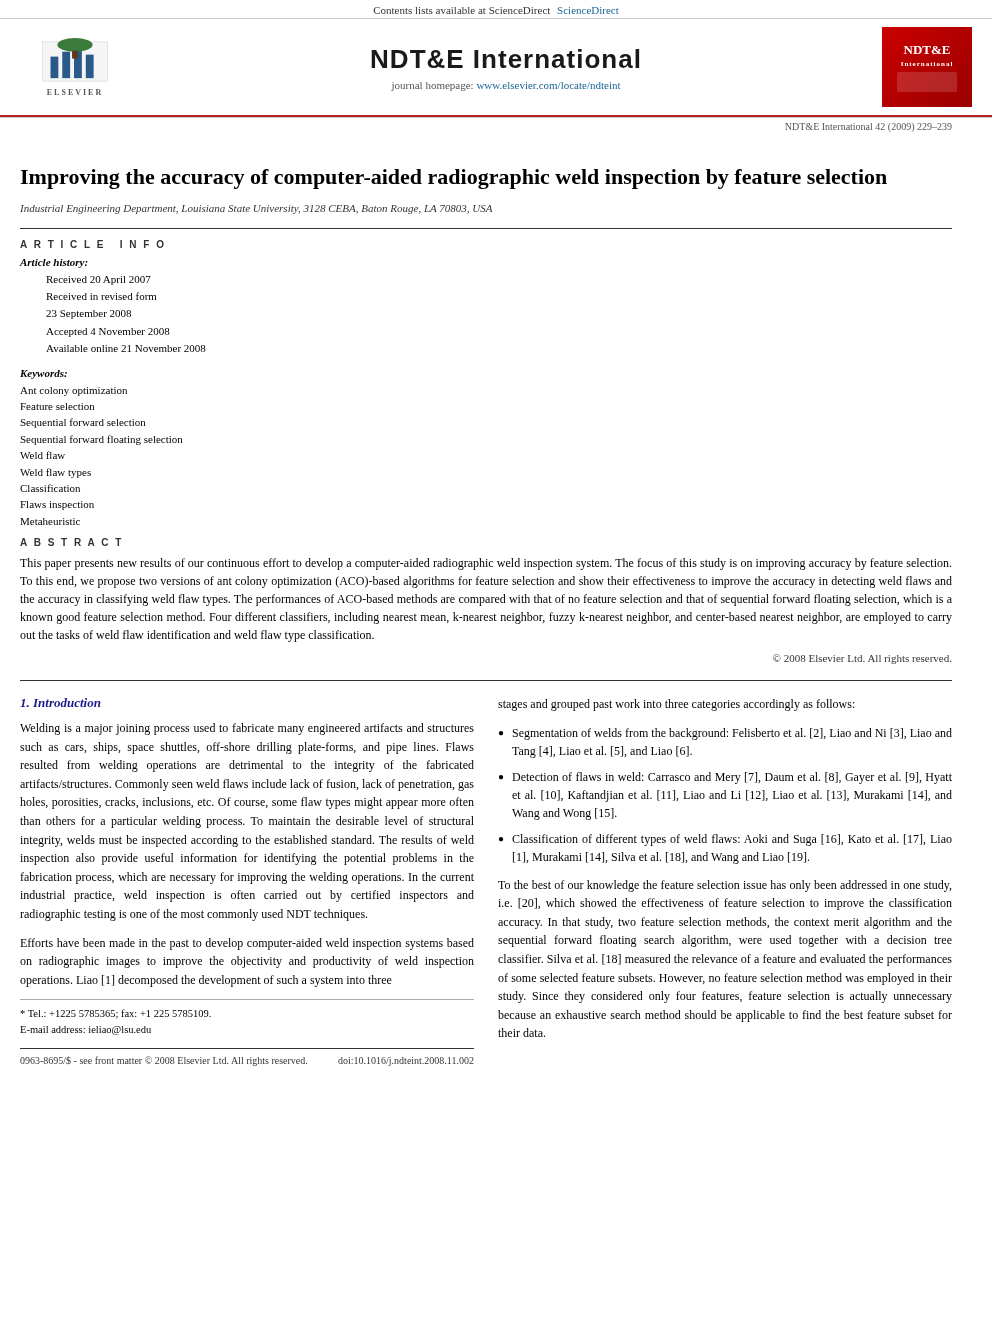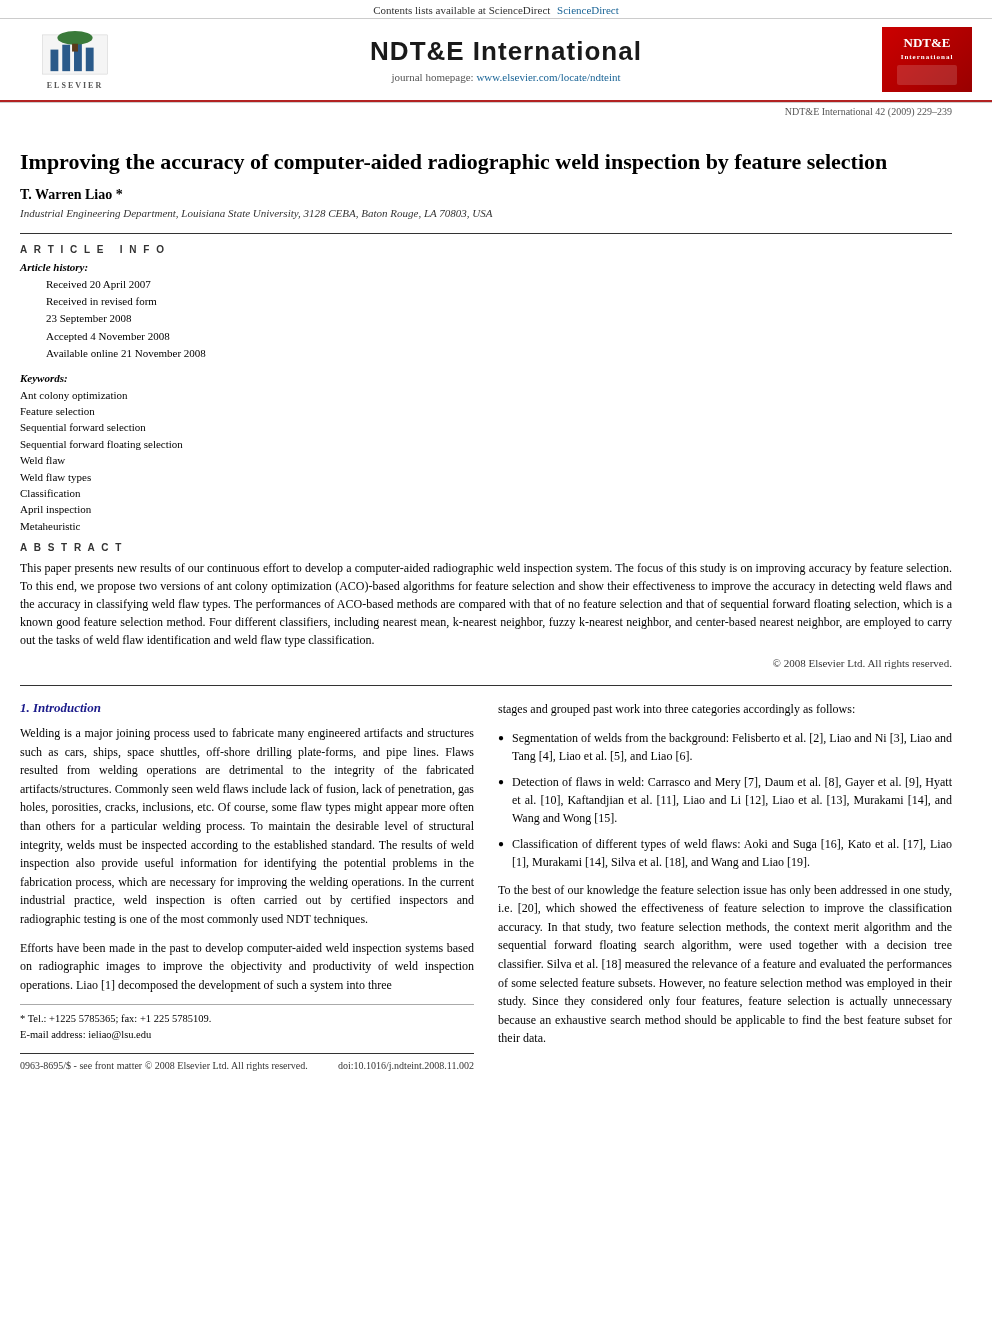--- a/index.html
+++ b/index.html
@@ -58,21 +58,21 @@
       letter-spacing: 1px;
     }
     .journal-homepage {
       font-size: 11px;
       color: #555;
       margin-top: 4px;
     }
     .journal-homepage a { color: #1a6496; text-decoration: none; }
     .ndte-logo-box {
       width: 90px;
-      height: 65px;
+      height: 80px;
       background: linear-gradient(135deg, #cc0000 0%, #990000 100%);
       display: flex;
       flex-direction: column;
       align-items: center;
       justify-content: center;
       color: #fff;
       font-size: 11px;
       font-weight: bold;
       padding: 4px;
     }
@@ -295,21 +295,20 @@
 </div>
 
 <div class="doi-bar">
   <span>NDT&amp;E International 42 (2009) 229–239</span>
 </div>
 
 <div class="article-content">
 
   <div class="article-title">Improving the accuracy of computer-aided radiographic weld inspection by feature selection</div>
 
-  <div class="author-name">T. Warren Liao *</div>
   <div class="author-affiliation">Industrial Engineering Department, Louisiana State University, 3128 CEBA, Baton Rouge, LA 70803, USA</div>
 
   <div class="article-meta-row">
 
     <div class="article-info-col">
       <div class="section-label">A R T I C L E &nbsp; I N F O</div>
       <div class="article-history-label">Article history:</div>
       <div class="article-history-entry">Received 20 April 2007</div>
       <div class="article-history-entry">Received in revised form</div>
       <div class="article-history-entry">23 September 2008</div>
@@ -317,21 +316,21 @@
       <div class="article-history-entry">Available online 21 November 2008</div>
 
       <div class="keywords-label">Keywords:</div>
       <div class="keyword-item">Ant colony optimization</div>
       <div class="keyword-item">Feature selection</div>
       <div class="keyword-item">Sequential forward selection</div>
       <div class="keyword-item">Sequential forward floating selection</div>
       <div class="keyword-item">Weld flaw</div>
       <div class="keyword-item">Weld flaw types</div>
       <div class="keyword-item">Classification</div>
-      <div class="keyword-item">April inspection</div>
+      <div class="keyword-item">Flaws inspection</div>
       <div class="keyword-item">Metaheuristic</div>
     </div>
 
     <div class="abstract-col">
       <div class="section-label">A B S T R A C T</div>
       <div class="abstract-text">This paper presents new results of our continuous effort to develop a computer-aided radiographic weld inspection system. The focus of this study is on improving accuracy by feature selection. To this end, we propose two versions of ant colony optimization (ACO)-based algorithms for feature selection and show their effectiveness to improve the accuracy in detecting weld flaws and the accuracy in classifying weld flaw types. The performances of ACO-based methods are compared with that of no feature selection and that of sequential forward floating selection, which is a known good feature selection method. Four different classifiers, including nearest mean, k-nearest neighbor, fuzzy k-nearest neighbor, and center-based nearest neighbor, are employed to carry out the tasks of weld flaw identification and weld flaw type classification.</div>
       <div class="copyright-note">© 2008 Elsevier Ltd. All rights reserved.</div>
     </div>
   </div>
 

